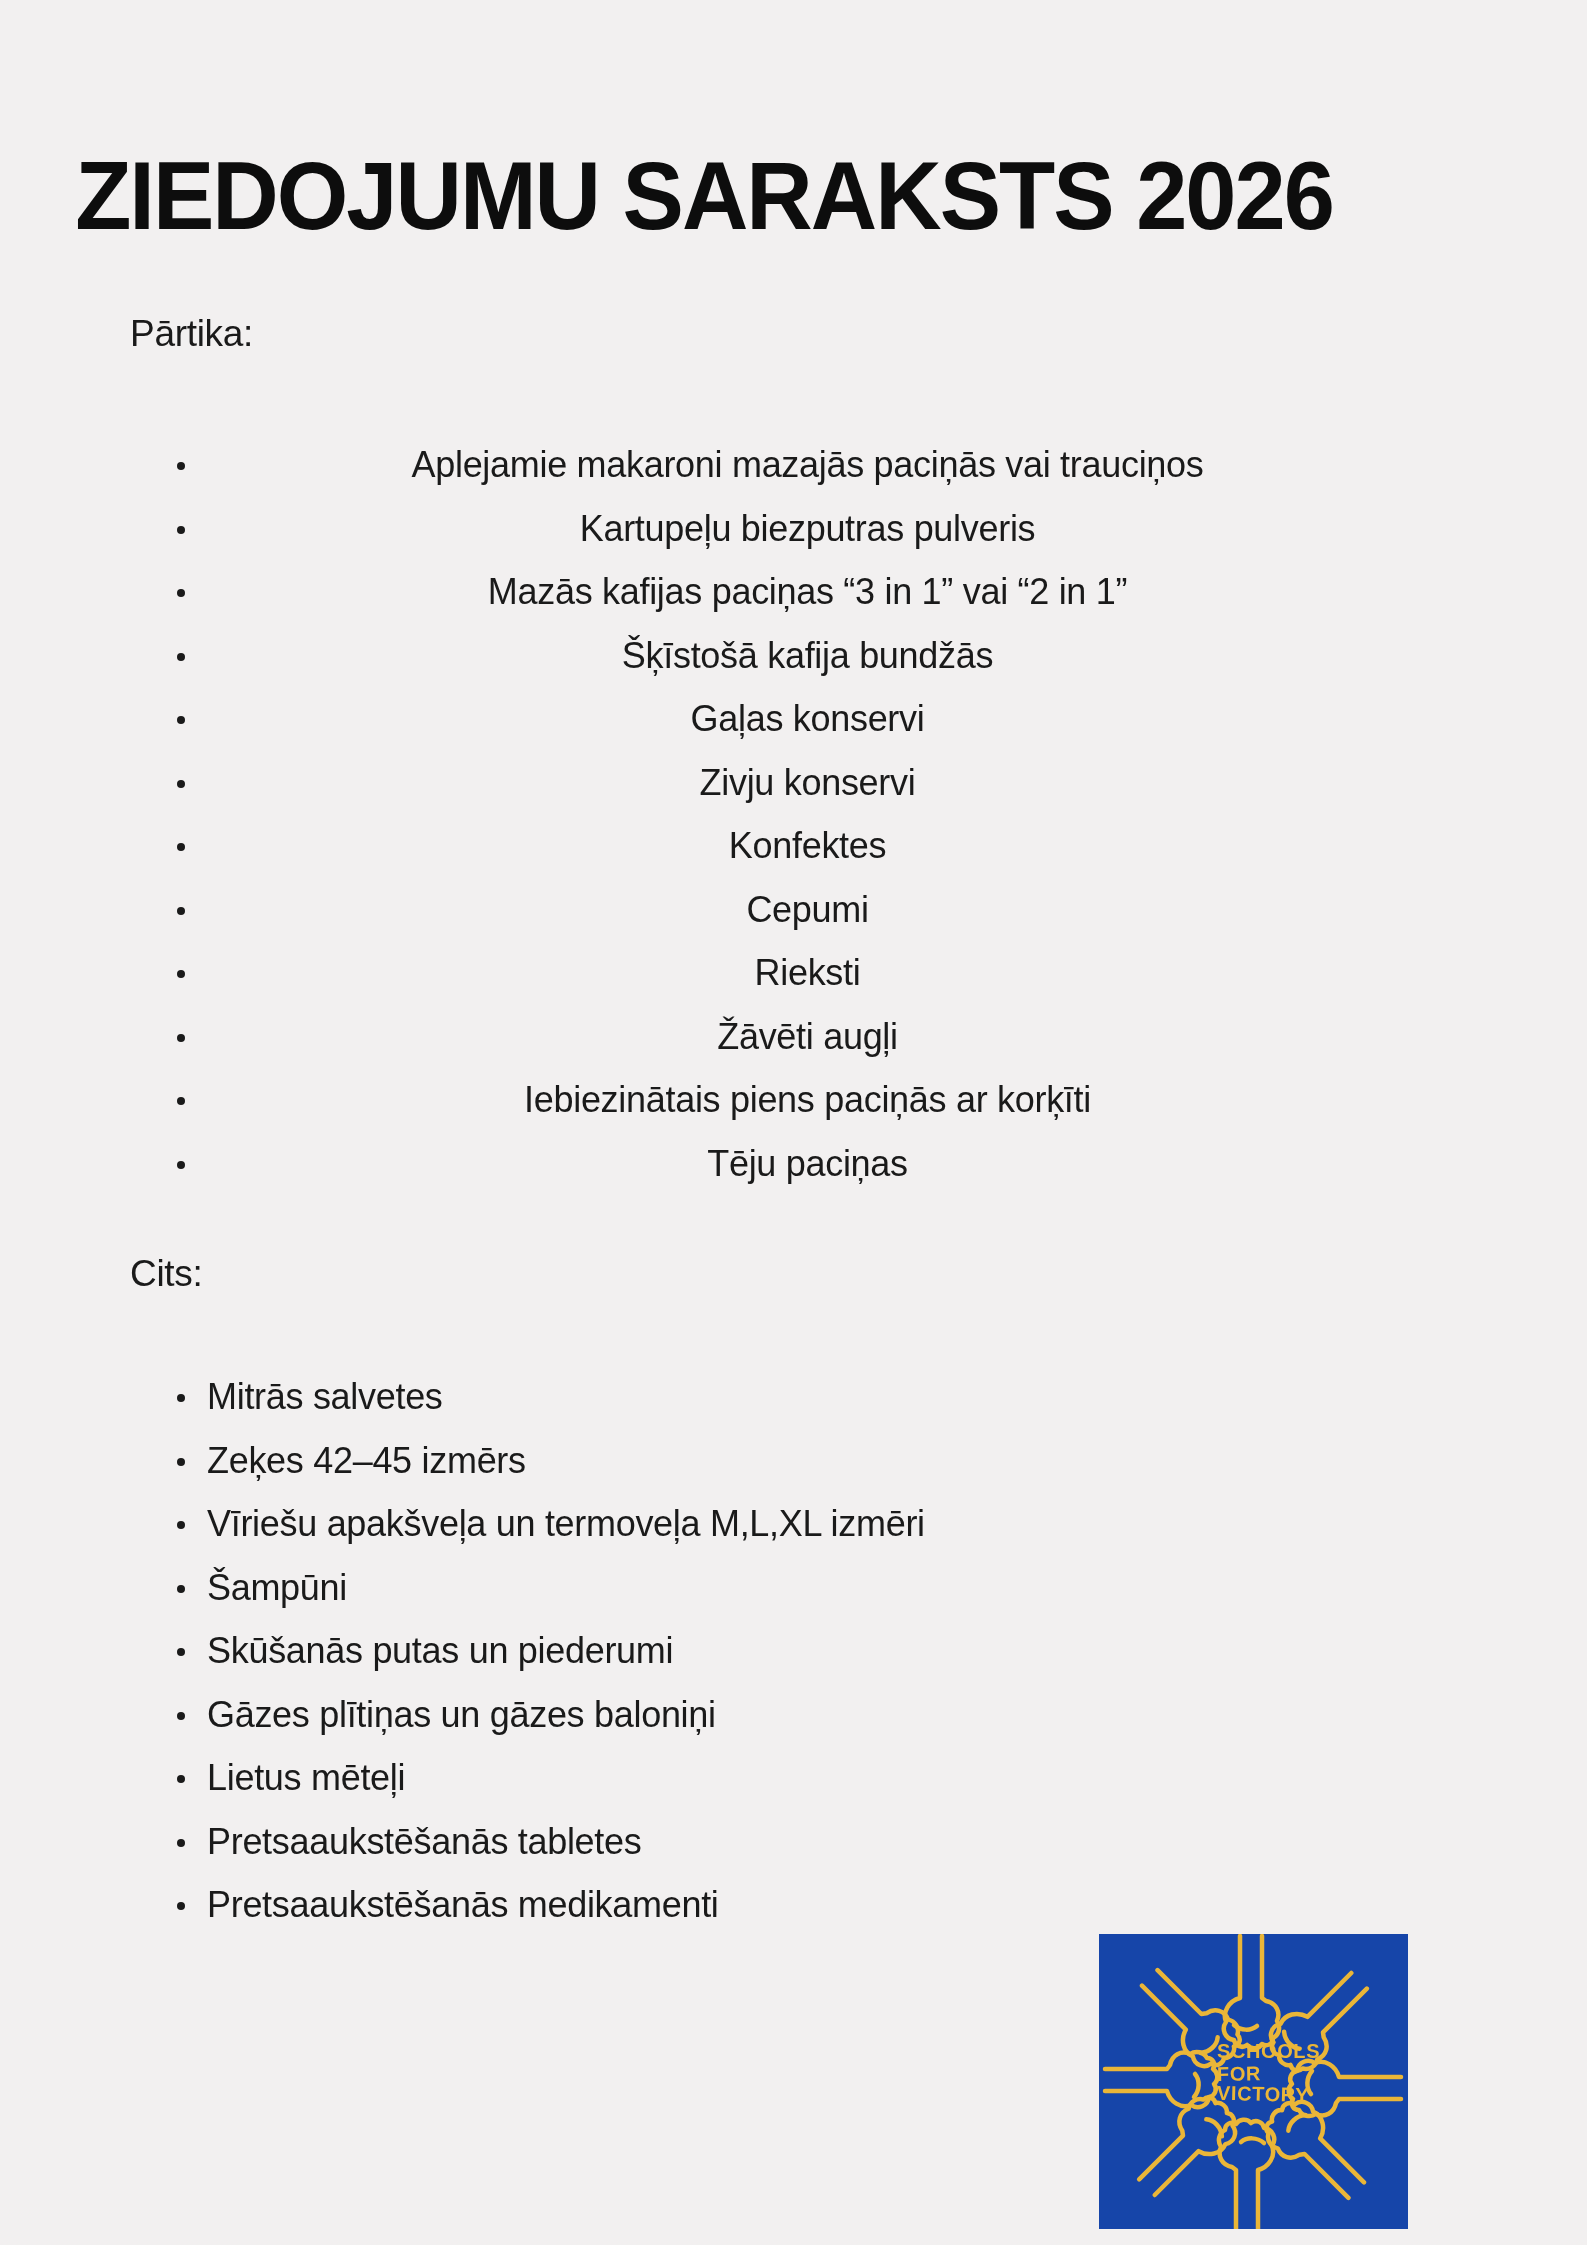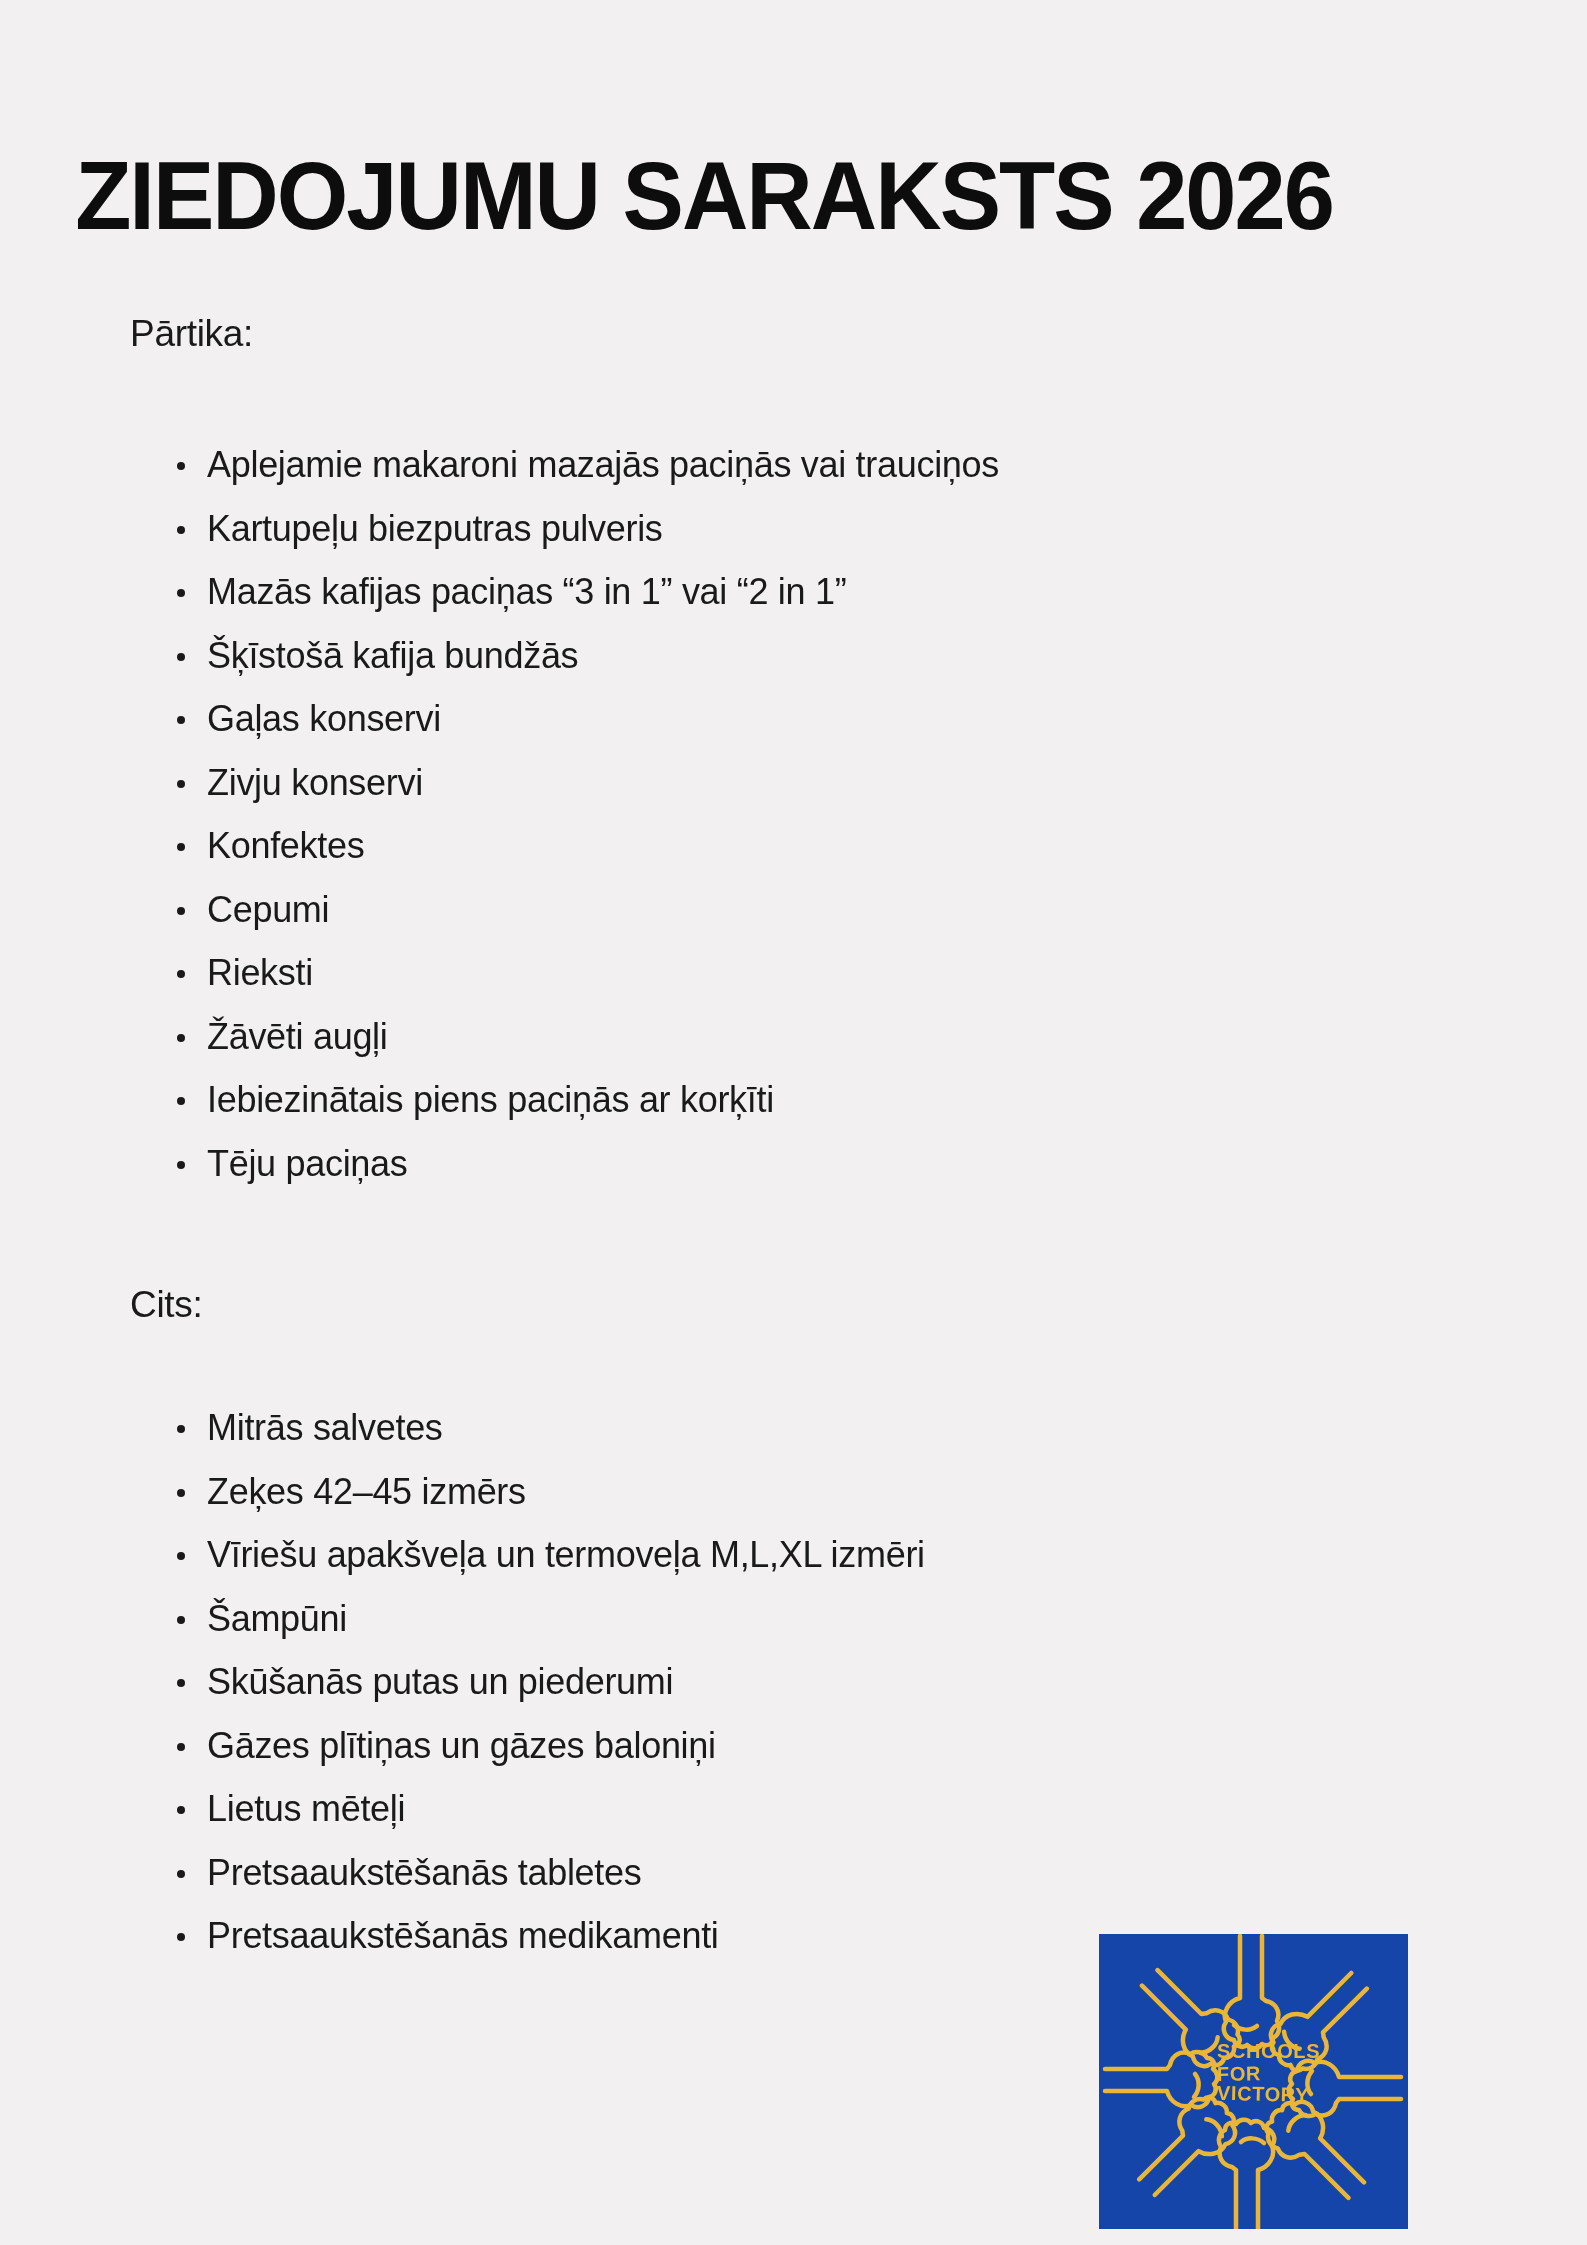--- a/index.html
+++ b/index.html
@@ -32,26 +32,26 @@
     transform:scaleY(1.04);
   }
   h2.heading{
     font-size:37px;
     font-weight:normal;
     line-height:44px;
     margin-left:130px;
     letter-spacing:-0.3px;
   }
   h2.heading.first{margin-top:70px;}
-  h2.heading.second{margin-top:88px;}
+  h2.heading.second{margin-top:57px;}
   ul.list{
     list-style:none;
     margin-left:130px;
   }
-  ul.list.first{margin-top:77px;}
+  ul.list.first{margin-top:77px;text-align:center;}
   ul.list.second{margin-top:69px;}
   ul.list li{
     position:relative;
     font-size:36px;
     line-height:63.5px;
     letter-spacing:-0.3px;
     padding-left:77px;
   }
   ul.list li::before{
     content:"";

